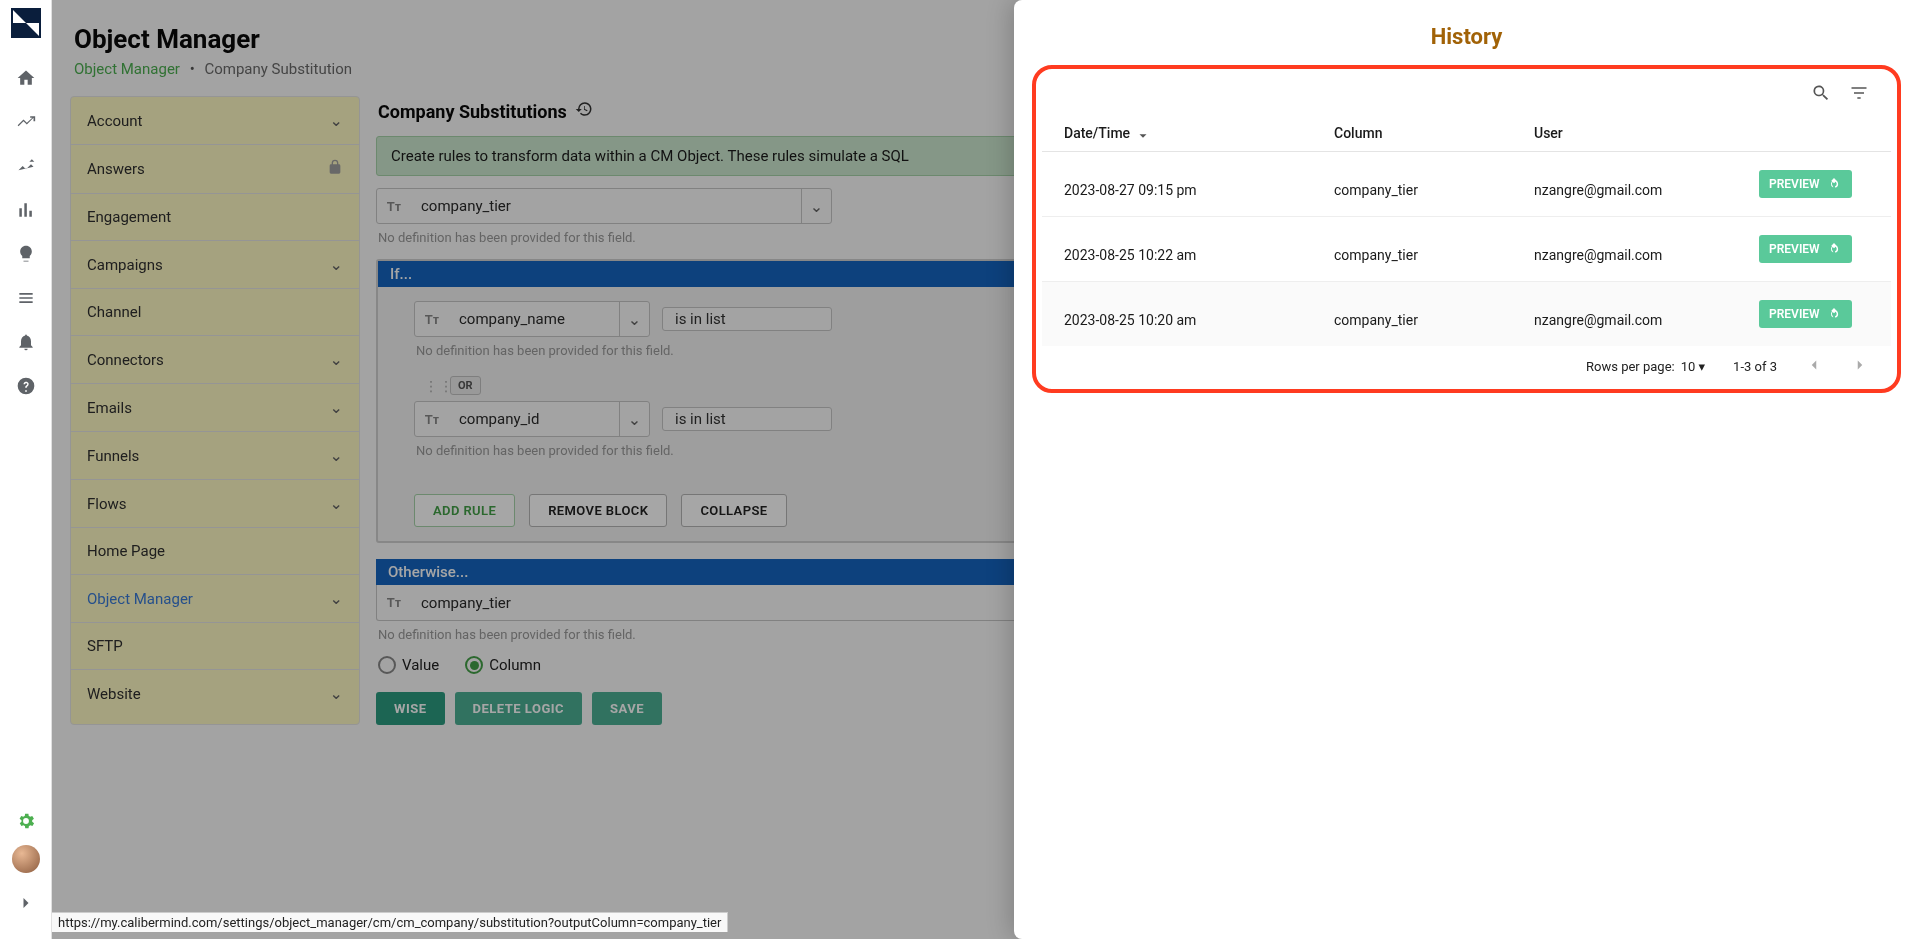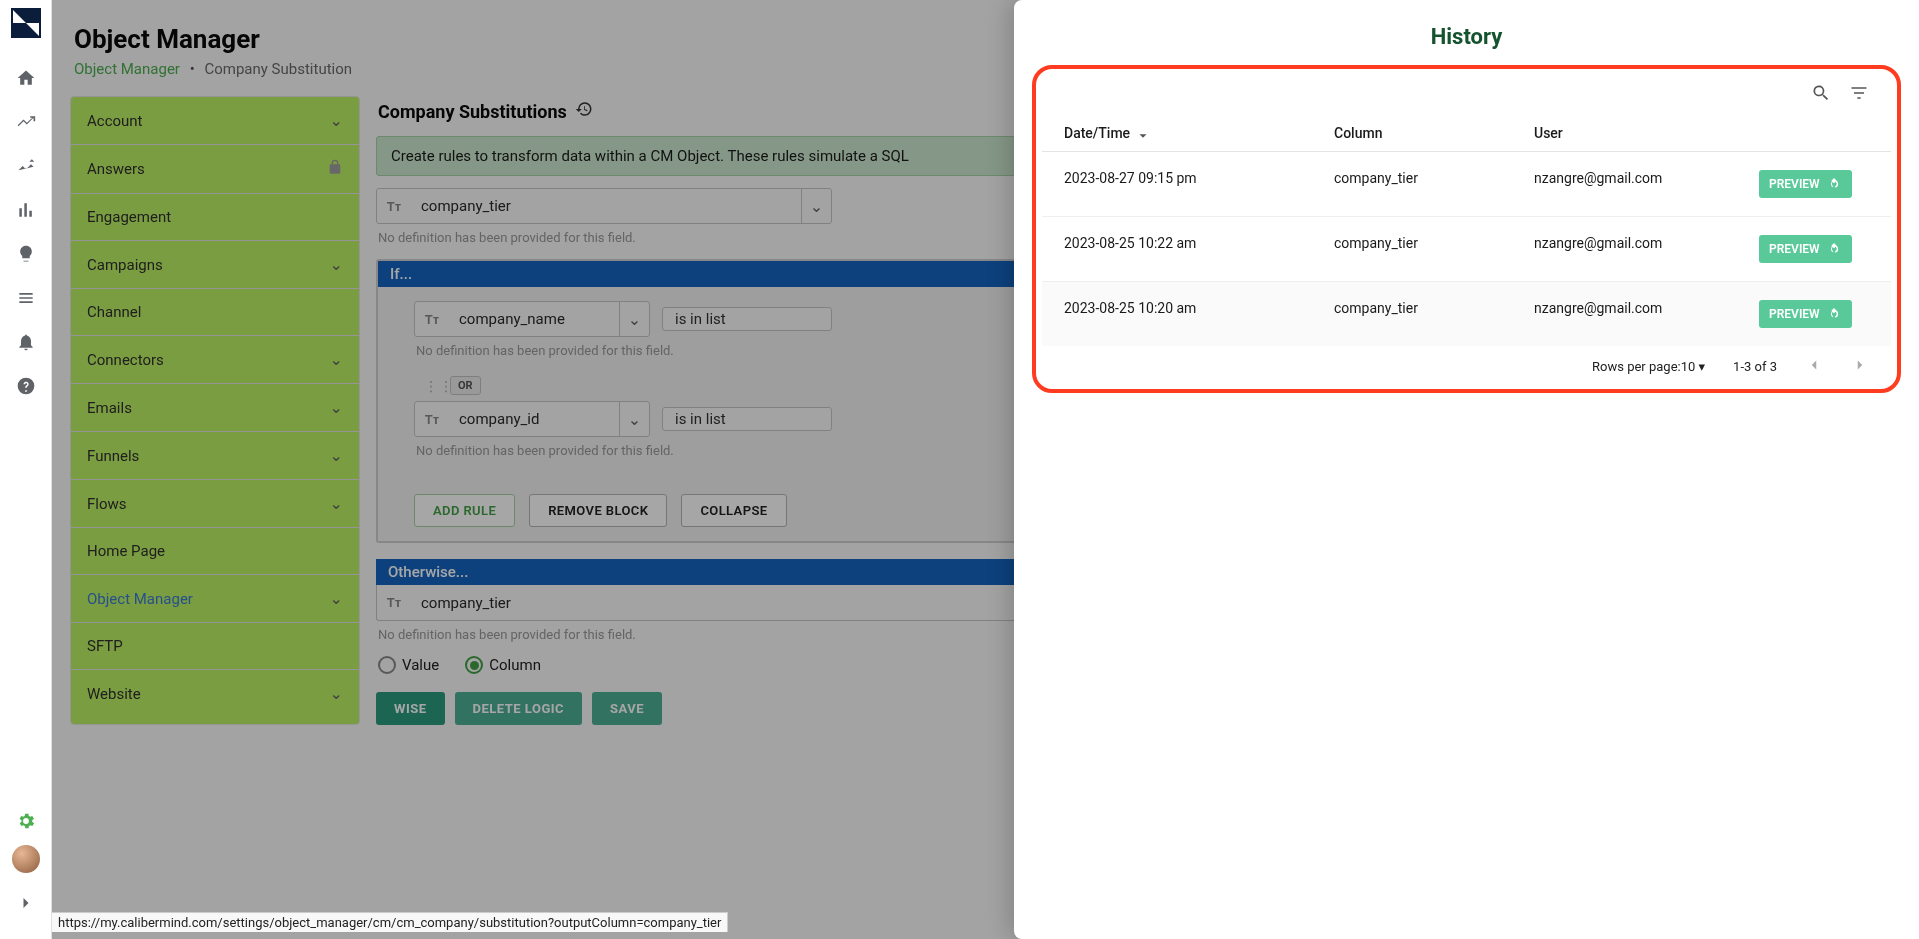--- a/index.html
+++ b/index.html
@@ -26,21 +26,21 @@
 .content-inner { padding: 10px 18px; }
 
 .page-title { font-size: 26px; font-weight:700; color:#0a0a0a; margin: 14px 0 6px 4px;}
 .breadcrumb { font-size:15px; color:#6b6b6b; margin: 0 0 18px 4px; }
 .breadcrumb .bc-link { color:#4caf50; }
 .breadcrumb .sep { margin: 0 6px; color:#555;}
 
 .layout-row { display:flex; gap:16px; }
 
 
-.sidebar { width: 290px; background:#bef264; border:1px solid #e5e5e5; border-radius:4px; }
+.sidebar { width: 290px; background:#fef9c3; border:1px solid #e5e5e5; border-radius:4px; }
 .sidebar-item { padding: 14px 16px; border-bottom:1px solid #e5e5e5; display:flex; align-items:center; justify-content:space-between; font-size:15px; color:#303030; cursor:pointer;}
 .sidebar-item:last-child { border-bottom:none; }
 .sidebar-item.active { color:#3b7bd6; }
 .sidebar-item .chev { color:#666; font-size:16px;}
 .sidebar-item .lock { color:#a0a0a0; }
 
 
 .editor { flex:1; }
 .editor-title { font-size:18px; font-weight:700; color:#0a0a0a; display:flex; align-items:center; gap:8px; margin: 4px 0 14px 2px;}
 .editor-title .hist-icon { color:#333; }
@@ -84,44 +84,44 @@
 
 .footer-btns { display:flex; gap:10px; margin-top:18px;}
 .fbtn { background:#4caf94; color:#fff; padding:9px 18px; font-size:13px; font-weight:700; border:none; border-radius:3px; letter-spacing:0.5px;}
 .fbtn.teal-dark { background:#2b9c80;}
 
 
 .status-url { position:absolute; left:0; bottom:7px; background:#f8f8f8; border:1px solid #ccc; border-left:none; border-bottom:none; font-size:13px; color:#222; padding:2px 6px; z-index:7; }
 
 
 .history-panel { position:absolute; top:0; right:0; width: 905px; height: 100%; background:#fff; z-index:10; box-shadow:-4px 0 24px rgba(0,0,0,0.2); border-radius: 8px 0 0 8px;}
-.history-panel h2 { text-align:center; font-size:22px; font-weight:700; color:#14532d; padding: 24px 0 16px;}
+.history-panel h2 { text-align:center; font-size:22px; font-weight:700; color:#a16207; padding: 24px 0 16px;}
 
 .hist-box { margin: 0 18px; border: 4px solid #ff3b20; border-radius: 20px; padding: 10px 6px 6px; }
 
 .tbl-toolbar { display:flex; justify-content:flex-end; gap:18px; padding: 4px 22px 8px;}
 .tbl-toolbar svg { width:20px; height:20px; fill:#555; cursor:pointer;}
 
 .tbl { width:100%; }
 .tbl-head { display:flex; padding: 10px 22px; border-bottom:1px solid #e4e4e4; font-size:14px; color:#1a1a1a; font-weight:500;}
 .col-dt { flex:0 0 270px; display:flex; align-items:center; gap:6px;}
 .col-col { flex:0 0 200px;}
 .col-user { flex:1;}
 .col-act { flex:0 0 110px;}
 
-.tbl-row { display:flex; align-items:flex-start; padding: 18px 22px; border-bottom:1px solid #eee; font-size:14px; color:#1a1a1a;}
+.tbl-row { display:flex; align-items:flex-end; padding: 18px 22px; border-bottom:1px solid #eee; font-size:14px; color:#1a1a1a;}
 .tbl-row:nth-child(odd) { background:#fafafa;}
 .tbl-row:nth-child(1) { background:#fff;}
 .tbl-row:last-child { border-bottom:none;}
 
 .preview-btn { background:#5ac99a; color:#fff; border:none; border-radius:3px; padding:6px 10px; font-size:12px; font-weight:600; display:flex; align-items:center; gap:6px; cursor:pointer;}
 .preview-btn svg { width:16px; height:16px; fill:#fff;}
 
 .tbl-foot { display:flex; justify-content:flex-end; align-items:center; gap:28px; padding: 10px 22px 6px; font-size:13px; color:#222;}
-.tbl-foot .pg-sel { display:flex; align-items:center; gap:0;}
+.tbl-foot .pg-sel { display:flex; align-items:center; gap:6px;}
 .pg-nav { display:flex; gap:28px; color:#aaa;}
 .chev-svg { width:18px; height:18px; fill:#aaa;}
 
 </style>
 </head>
 <body>
 
 <div class="app-container">
 
   <div class="icon-rail">

